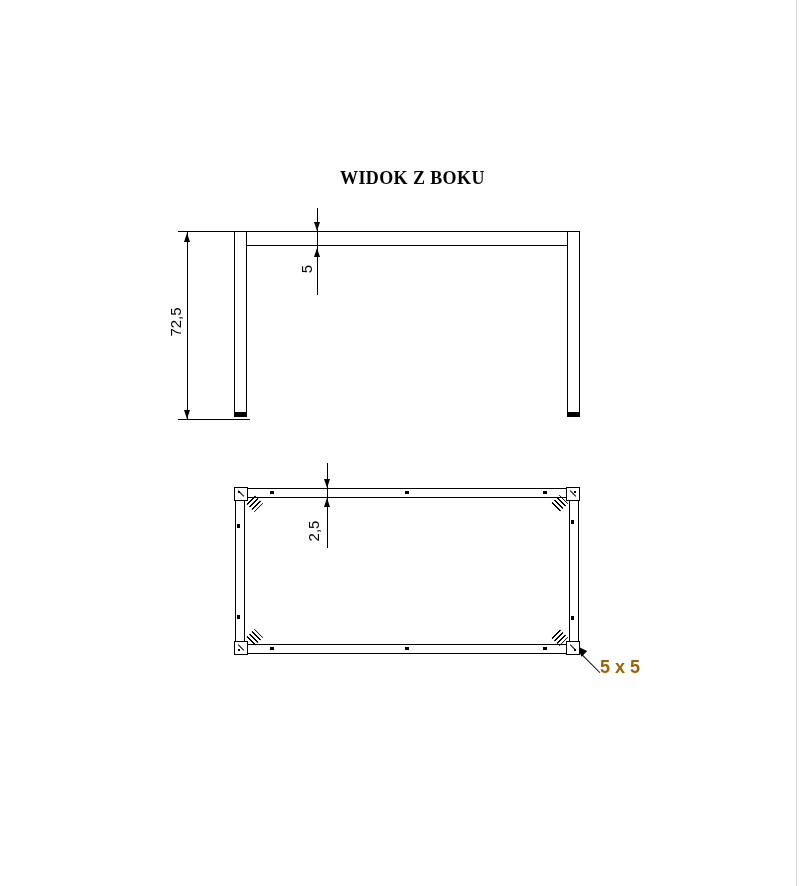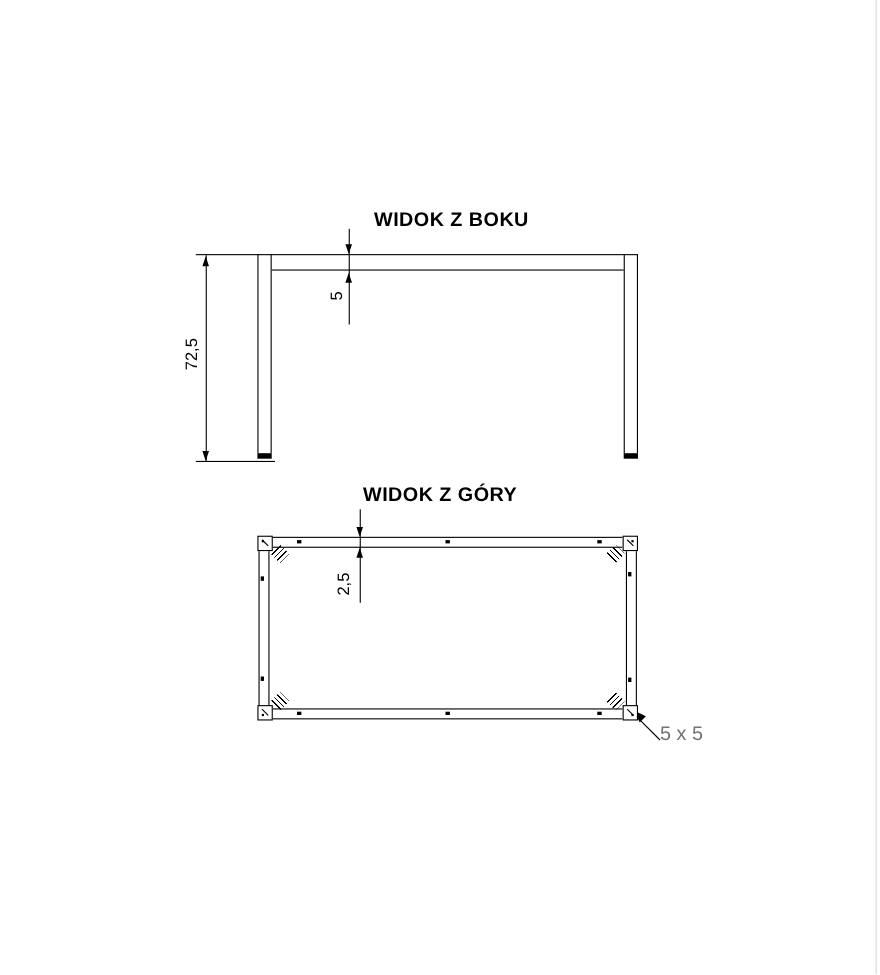--- a/index.html
+++ b/index.html
@@ -9,21 +9,21 @@
   }
   .ln{position:absolute;background:#000;}
   .view-title{
     position:absolute;font-weight:bold;font-size:18px;color:#000;
     text-align:center;white-space:nowrap;letter-spacing:.4px;
   }
   .dim-label{
     position:absolute;font-size:15px;color:#000;white-space:nowrap;
     transform:translate(-50%,-50%) rotate(-90deg);
   }
-  .plain-label{position:absolute;font-size:18px;color:#737373;white-space:nowrap;}
+  .plain-label{position:absolute;font-size:18px;color:#a16207;white-space:nowrap;font-weight:bold;}
   .arr{position:absolute;width:0;height:0;}
   .arr.up{border-left:3px solid transparent;border-right:3px solid transparent;border-bottom:9px solid #000;}
   .arr.down{border-left:3px solid transparent;border-right:3px solid transparent;border-top:9px solid #000;}
   .arr.upleft{border-top:4px solid transparent;border-bottom:4px solid transparent;border-right:11px solid #000;transform:rotate(45deg);}
   .leg{position:absolute;border-left:1px solid #000;border-right:1px solid #000;}
   .foot{position:absolute;background:#000;}
   .rail-h{position:absolute;border-top:1px solid #000;border-bottom:1px solid #000;z-index:1;}
   .rail-v{position:absolute;border-left:1px solid #000;border-right:1px solid #000;z-index:1;}
   .corner-square{position:absolute;width:12px;height:12px;border:1px solid #000;background:#fff;z-index:2;}
   .corner-mark{position:absolute;left:2px;top:5px;width:8px;height:1px;background:#000;transform:rotate(45deg);}
@@ -36,21 +36,21 @@
   .hatch.b{background:repeating-linear-gradient(45deg,#000 0 1px,transparent 1px 3.5px);}
   .hole{position:absolute;background:#000;z-index:2;}
   .leader{position:absolute;width:26px;height:1px;background:#000;transform-origin:0 0;transform:rotate(45deg);}
   .edge-line{position:absolute;background:#d8d8d8;}
 </style>
 </head>
 <body>
 
 <div id="canvas">
 
-  <div class="view-title" style="left:340px;top:189px;width:140px;">WIDOK Z BOKU</div>
+  <div class="view-title" style="left:340px;top:168px;width:140px;font-family:Liberation Serif, serif;">WIDOK Z BOKU</div>
 
   <div class="ln" style="left:178px;top:231px;width:402px;height:1px;"></div>
   <div class="ln" style="left:247px;top:245px;width:320px;height:1px;"></div>
 
   <div class="leg" style="left:234px;top:231px;width:11px;height:181px;"></div>
   <div class="leg" style="left:567px;top:231px;width:11px;height:181px;"></div>
 
   <div class="foot" style="left:234px;top:412px;width:13px;height:5px;"></div>
   <div class="foot" style="left:567px;top:412px;width:13px;height:5px;"></div>
 
@@ -58,21 +58,20 @@
   <div class="ln" style="left:187px;top:232px;width:1px;height:187px;"></div>
   <div class="arr up" style="left:184px;top:233px;"></div>
   <div class="arr down" style="left:184px;top:410px;"></div>
   <div class="dim-label" style="left:175px;top:322px;">72,5</div>
 
   <div class="ln" style="left:317px;top:208px;width:1px;height:87px;"></div>
   <div class="arr down" style="left:314px;top:222px;"></div>
   <div class="arr up" style="left:314px;top:248px;"></div>
   <div class="dim-label" style="left:306px;top:269px;">5</div>
 
-  <div class="view-title" style="left:330px;top:439px;width:140px;">WIDOK Z GÓRY</div>
 
   <div class="rail-h" style="left:248px;top:488px;width:318px;height:8px;"></div>
   <div class="rail-h" style="left:248px;top:644px;width:318px;height:8px;"></div>
   <div class="rail-v" style="left:235px;top:501px;width:8px;height:140px;"></div>
   <div class="rail-v" style="left:569px;top:501px;width:8px;height:140px;"></div>
 
   <div class="corner-square" style="left:234px;top:487px;">
     <div class="corner-mark"></div>
     <div class="corner-dot" style="left:3px;top:3px;"></div>
   </div>

